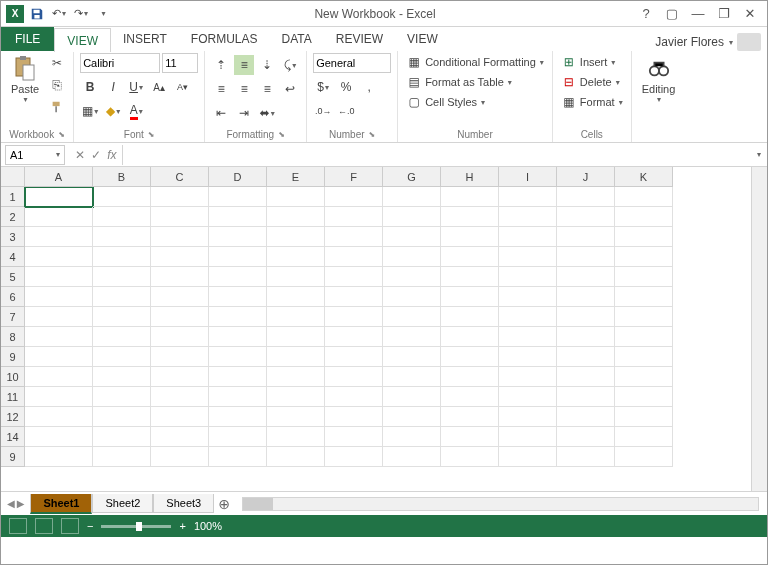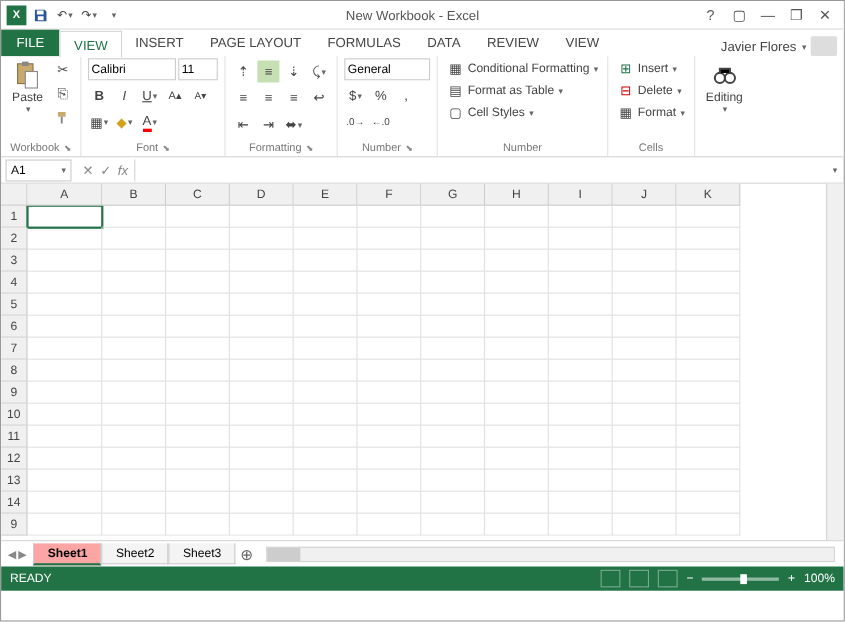--- a/index.html
+++ b/index.html
@@ -44,21 +44,21 @@
 .row-area { overflow: hidden; }
 .grid-row { display: flex; height: 20px; }
 .row-header { width: 24px; border-right: 1px solid #ccc; border-bottom: 1px solid #ccc; background: #f0f0f0; font-size: 11px; color: #444; display: flex; align-items: center; justify-content: center; cursor: pointer; }
 .cell { border-right: 1px solid #e0e0e0; border-bottom: 1px solid #e0e0e0; font-size: 11px; cursor: cell; }
 .cell.active { outline: 2px solid #217346; outline-offset: -1px; }
 .vscroll { width: 16px; background: #f0f0f0; border-left: 1px solid #d4d4d4; }
 .sheet-tabs-row { height: 24px; display: flex; align-items: center; border-top: 1px solid #d4d4d4; background: #fff; }
 .sheet-nav { display: flex; gap: 2px; padding: 0 6px; color: #888; }
 .sheet-nav span { cursor: pointer; font-size: 10px; }
 .sheet-tab { font-size: 11px; padding: 3px 12px; border: 1px solid #ccc; border-top: none; background: #f4f4f4; cursor: pointer; }
-.sheet-tab.active { background: #fca5a5; font-weight: bold; border-bottom: 2px solid #217346; }
+.sheet-tab.active { background: #a16207; font-weight: bold; border-bottom: 2px solid #217346; }
 .add-sheet { width: 20px; text-align: center; cursor: pointer; color: #666; font-size: 14px; }
 .hscroll-area { flex: 1; display: flex; align-items: center; padding: 0 8px; }
 .hscroll-track { flex: 1; height: 14px; background: #f0f0f0; border: 1px solid #d4d4d4; position: relative; }
 .hscroll-thumb { position: absolute; left: 0; top: 0; width: 30px; height: 12px; background: #cdcdcd; }
 .statusbar { height: 22px; background: #217346; color: #fff; display: flex; align-items: center; font-size: 11px; padding: 0 8px; }
 .status-left { flex: 1; }
 .status-right { display: flex; align-items: center; gap: 8px; }
 .view-btn { width: 18px; height: 16px; border: 1px solid rgba(255,255,255,0.4); cursor: pointer; }
 .zoom-slider { width: 70px; height: 3px; background: rgba(255,255,255,0.5); position: relative; }
 .zoom-thumb { position: absolute; left: 50%; top: -3px; width: 6px; height: 9px; background: #fff; }
@@ -91,21 +91,20 @@
     <div class="win-ctrl">—</div>
     <div class="win-ctrl">❐</div>
     <div class="win-ctrl">✕</div>
   </div>
 </div>
 
 <div class="tabs-row">
   <div class="file-tab">FILE</div>
   <div class="tab active">VIEW</div>
   <div class="tab">INSERT</div>
-  <div class="tab">PAGE LAYOUT</div>
   <div class="tab">FORMULAS</div>
   <div class="tab">DATA</div>
   <div class="tab">REVIEW</div>
   <div class="tab">VIEW</div>
   <div class="user-area">
     <span>Javier Flores</span>
     <span class="dd">▾</span>
     <div class="avatar"></div>
   </div>
 </div>
@@ -485,34 +484,20 @@
           <div class="cell" style="width: 58px;"></div>
           <div class="cell" style="width: 58px;"></div>
           <div class="cell" style="width: 58px;"></div>
           <div class="cell" style="width: 58px;"></div>
           <div class="cell" style="width: 58px;"></div>
           <div class="cell" style="width: 58px;"></div>
           <div class="cell" style="width: 58px;"></div>
           <div class="cell" style="width: 58px;"></div>
         </div>
         <div class="grid-row">
-          <div class="row-header">13</div>
-          <div class="cell" style="width: 68px;"></div>
-          <div class="cell" style="width: 58px;"></div>
-          <div class="cell" style="width: 58px;"></div>
-          <div class="cell" style="width: 58px;"></div>
-          <div class="cell" style="width: 58px;"></div>
-          <div class="cell" style="width: 58px;"></div>
-          <div class="cell" style="width: 58px;"></div>
-          <div class="cell" style="width: 58px;"></div>
-          <div class="cell" style="width: 58px;"></div>
-          <div class="cell" style="width: 58px;"></div>
-          <div class="cell" style="width: 58px;"></div>
-        </div>
-        <div class="grid-row">
           <div class="row-header">14</div>
           <div class="cell" style="width: 68px;"></div>
           <div class="cell" style="width: 58px;"></div>
           <div class="cell" style="width: 58px;"></div>
           <div class="cell" style="width: 58px;"></div>
           <div class="cell" style="width: 58px;"></div>
           <div class="cell" style="width: 58px;"></div>
           <div class="cell" style="width: 58px;"></div>
           <div class="cell" style="width: 58px;"></div>
           <div class="cell" style="width: 58px;"></div>
@@ -548,21 +533,20 @@
   <div class="sheet-tab">Sheet3</div>
   <div class="add-sheet">⊕</div>
   <div class="hscroll-area">
     <div class="hscroll-track">
         <div class="hscroll-thumb"></div>
       </div>
   </div>
 </div>
 
 <div class="statusbar">
-  <div class="status-left">READY</div>
   <div class="status-right">
     <div class="view-btn"></div>
     <div class="view-btn"></div>
     <div class="view-btn"></div>
     <span>−</span>
     <div class="zoom-slider">
         <div class="zoom-thumb"></div>
       </div>
     <span>+</span>
     <span>100%</span>

